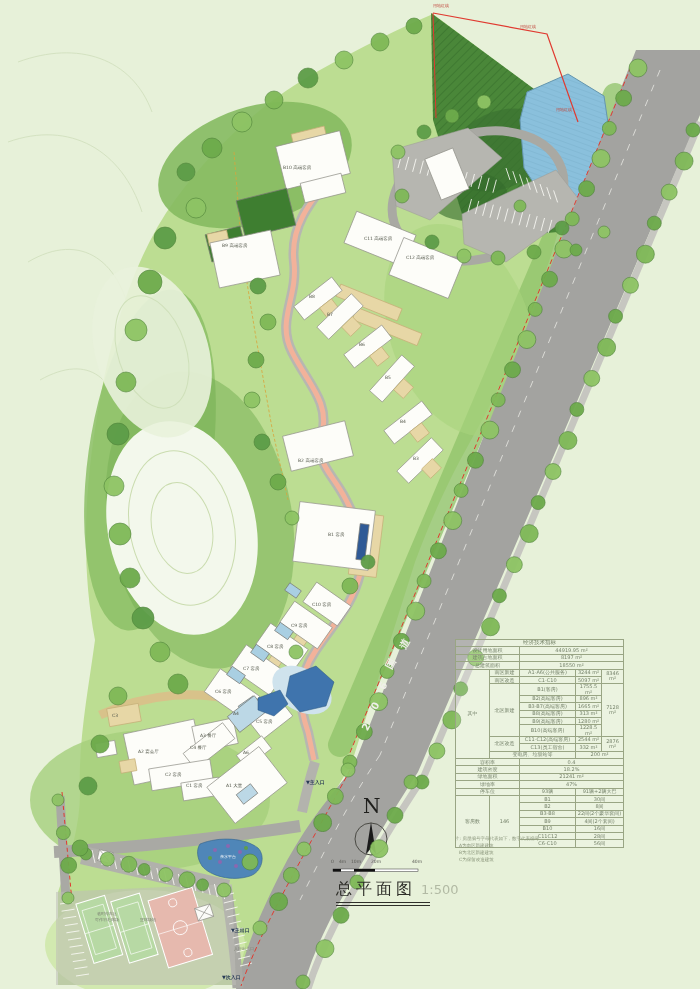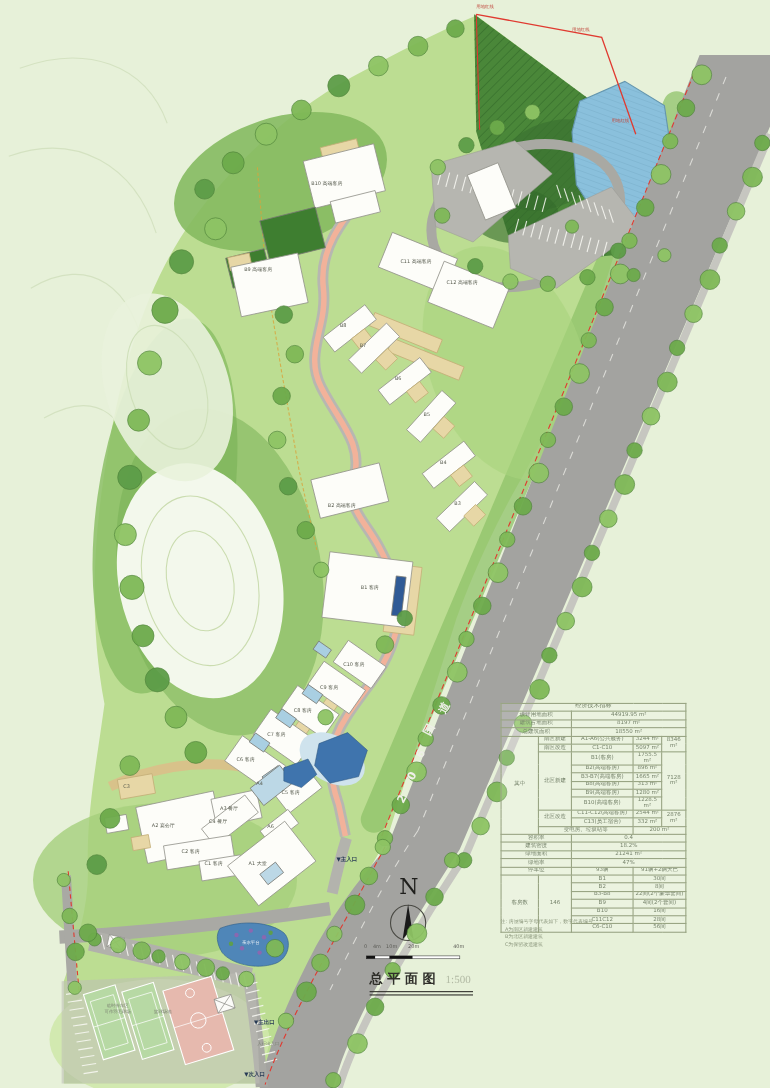--- a/index.html
+++ b/index.html
@@ -16,22 +16,22 @@
   .tick{font-size:4.5px;color:#5a5a54;}
   .nletter{font-size:20px;font-family:"DejaVu Serif",serif;color:#1f1f1c;}
   #tbl-holder{position:absolute;left:455px;top:639px;width:168px;z-index:6;background:rgba(255,255,255,.18);}
   #tbl-holder table{border-collapse:collapse;width:168px;table-layout:fixed;}
   #tbl-holder td{border:0.5px solid #99a584;font-size:5px;color:#76836b;text-align:center;
                  padding:0 1px;height:6.4px;line-height:1.05;overflow:hidden;}
   #tbl-holder td.tt{font-size:5.5px;color:#6c7a5e;}
   #notes{position:absolute;left:459px;top:836px;z-index:6;font-size:4.5px;color:#8b967c;line-height:1.55;}
   #notes div:first-child{margin-left:-4px;}
   .titleblk{position:absolute;z-index:6;}
-  .titleblk .t1{font-size:12px;font-weight:bold;letter-spacing:4px;color:#2f2f2a;}
-  .titleblk .t2{font-size:10px;color:#b2baa4;font-family:Liberation Serif, serif;}
+  .titleblk .t1{font-size:16px;font-weight:normal;letter-spacing:4px;color:#2f2f2a;}
+  .titleblk .t2{font-size:13px;color:#b2baa4;}
   .titleblk .uline{width:94px;height:2px;border-top:1.6px solid #2f2f2a;border-bottom:0.5px solid #2f2f2a;margin-top:2px;}
 </style>
 </head>
 <body>
 
 <div id="stage">
 
 <svg id="scene" width="700" height="989">
   <defs>
     <pattern id="hforest" width="6" height="6" patternUnits="userSpaceOnUse" patternTransform="rotate(45)">

